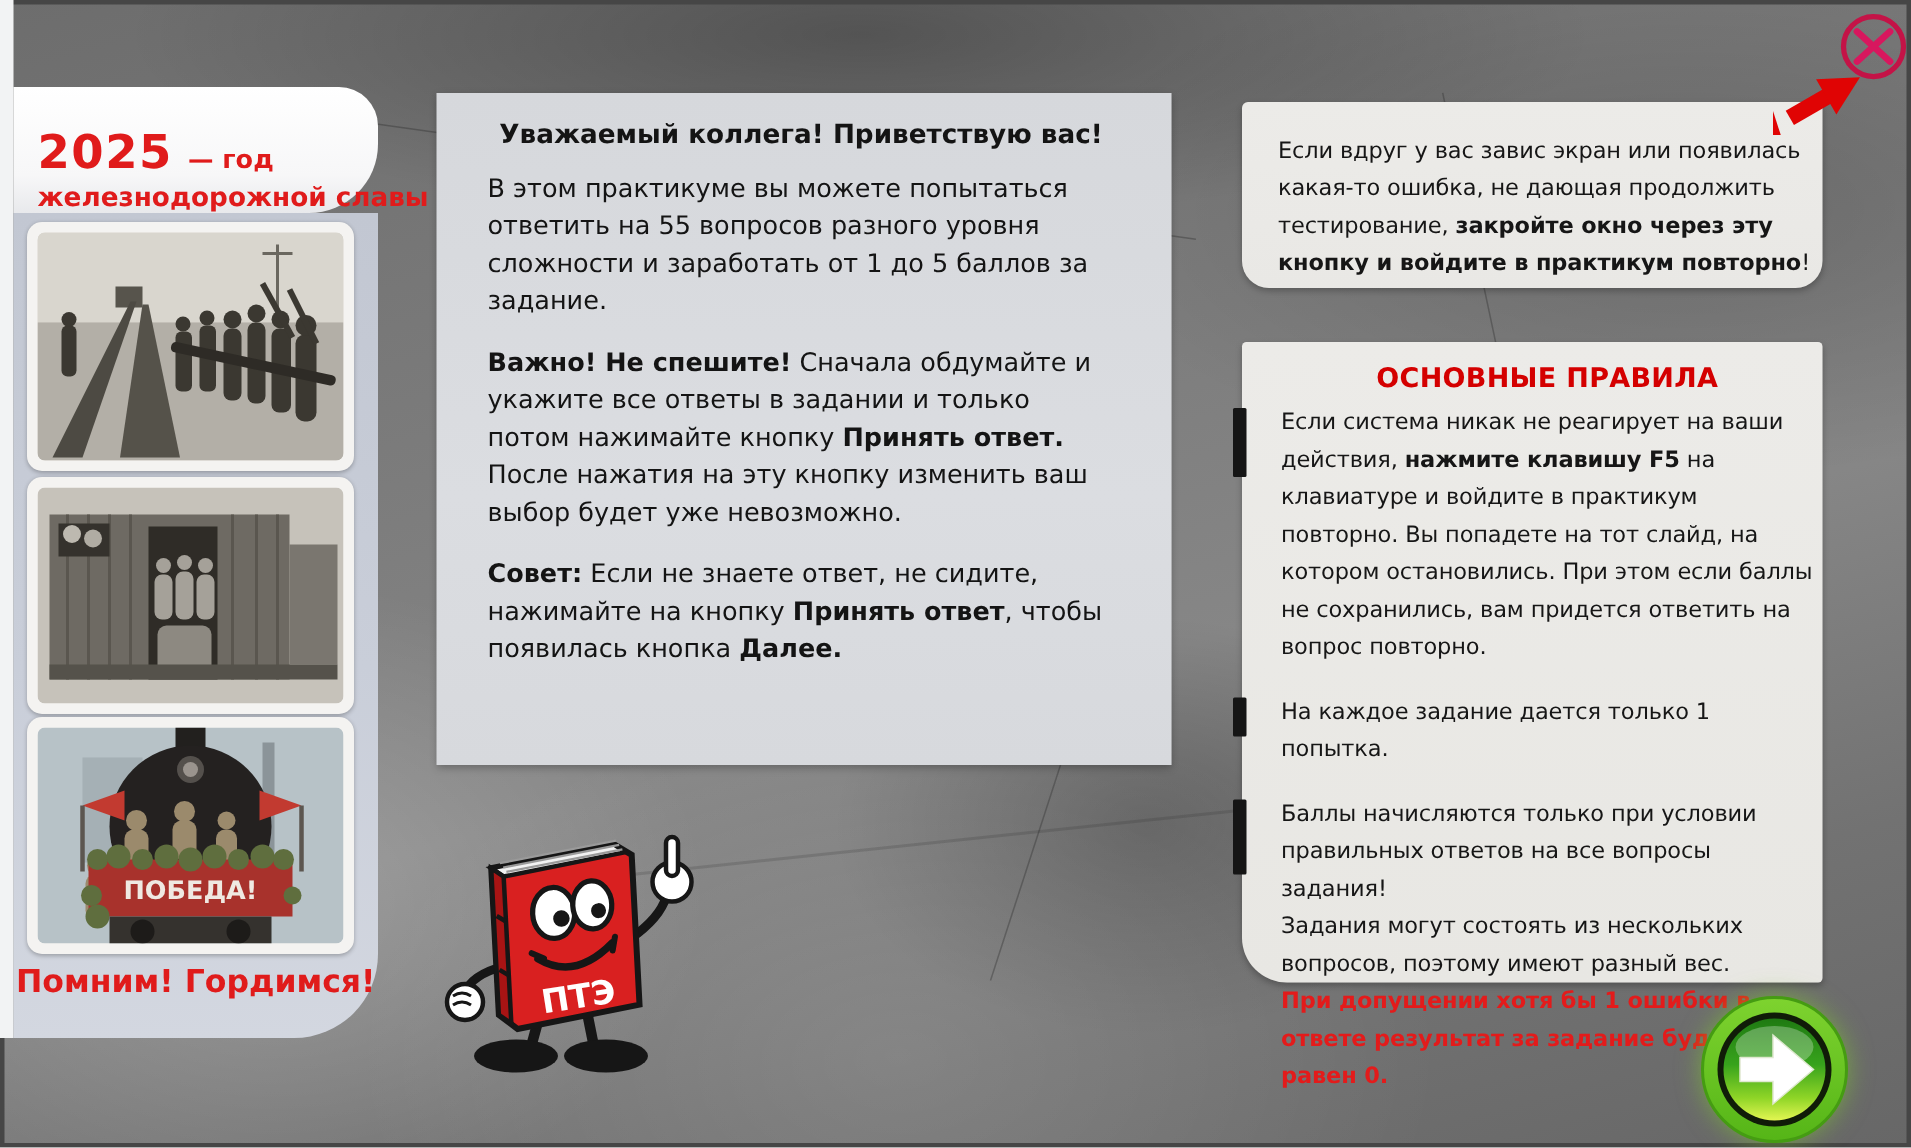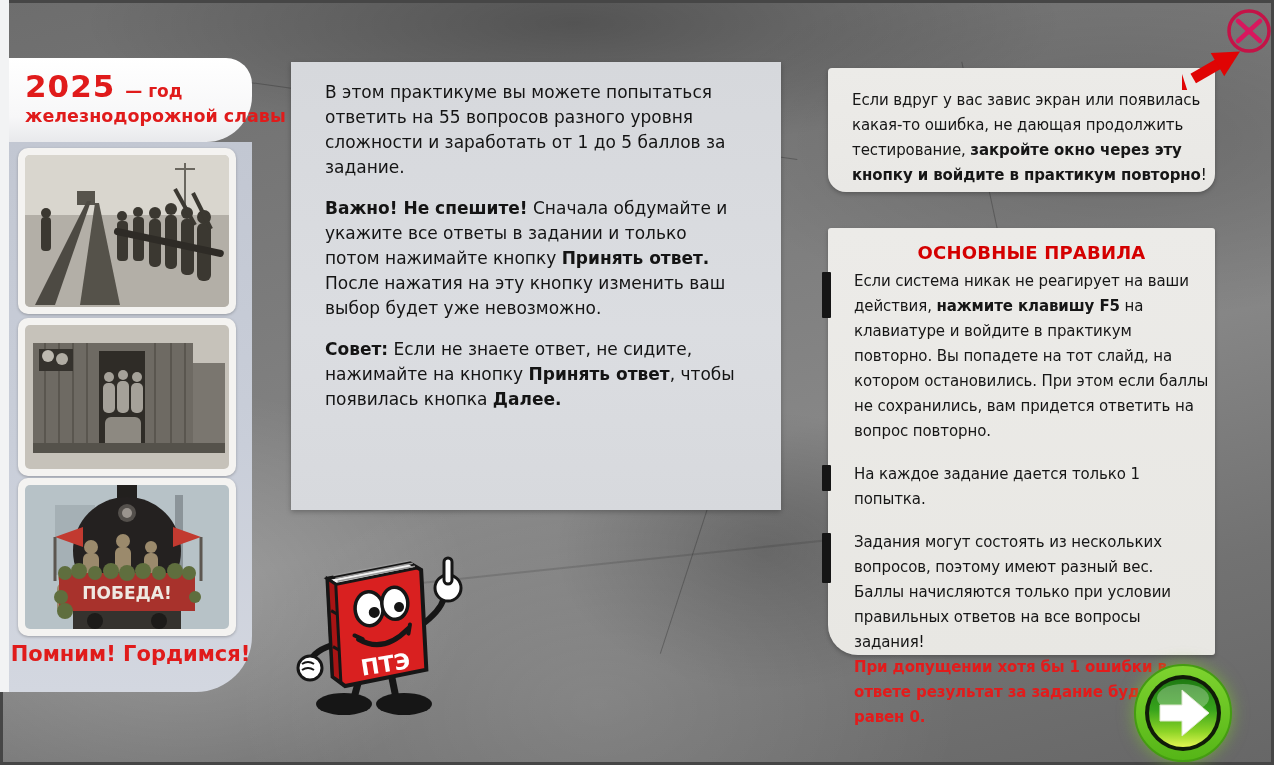--- a/index.html
+++ b/index.html
@@ -23,21 +23,21 @@
   .c2{ left:700px; top:400px; width:1px; height:260px; transform:rotate(18deg); }
   .c3{ left:980px; top:60px; width:1px; height:180px; transform:rotate(-12deg); }
   .c4{ left:420px; top:560px; width:420px; height:2px; transform:rotate(-6deg); opacity:.5; }
 
   .left-sliver{ position:absolute; left:0; top:0; width:9px; height:692px; background:#f2f3f4; }
 
   
   .year-panel{
     position:absolute; left:9px; top:58px; width:243px; height:84px;
     background:linear-gradient(180deg,#ffffff 0%,#f7f7f8 70%,#e8e9ec 100%);
-    border-radius:0 26px 46px 0; padding:10px 10px 0 16px;
+    border-radius:0 26px 46px 0; padding:26px 10px 0 16px;
     color:#e01b1b;
   }
   .year-big{ font-size:31px; font-weight:bold; letter-spacing:1px; }
   .year-suffix{ font-size:17px; font-weight:bold; margin-left:10px; }
   .year-line2{ font-size:17.5px; font-weight:bold; margin-top:2px; white-space:nowrap; }
 
   
   .photos-panel{
     position:absolute; left:9px; top:142px; width:243px; height:550px;
     background:linear-gradient(180deg,#c2c7d2 0%,#c9ced9 55%,#d3d7e0 100%);
@@ -230,20 +230,21 @@
         <rect x="48" y="126" width="108" height="18" fill="#35322e"></rect>
         <circle cx="70" cy="136" r="8" fill="#1d1b19"></circle>
           <circle cx="134" cy="136" r="8" fill="#1d1b19"></circle>
       </svg>
     </div>
 
     <div class="memory-caption">Помним! Гордимся!</div>
   </div>
 
   <div class="center-panel">
+    <div class="cp-title">Уважаемый коллега! Приветствую вас!</div>
     <div class="cp-par">
       <span>В этом практикуме вы можете попытаться ответить на 55 вопросов разного уровня сложности и заработать от 1 до 5 баллов за задание.</span>
     </div>
     <div class="cp-par">
       <b>Важно! Не спешите!</b><span> Сначала обдумайте и укажите все ответы в задании и только потом нажимайте кнопку </span><b>Принять ответ.</b><span> После нажатия на эту кнопку изменить ваш выбор будет уже невозможно.</span>
     </div>
     <div class="cp-par">
       <b>Совет:</b><span> Если не знаете ответ, не сидите, нажимайте на кнопку </span><b>Принять ответ</b><span>, чтобы появилась кнопка </span><b>Далее.</b>
     </div>
   </div>
@@ -296,22 +297,22 @@
     <div class="rule">
       <div class="rule-bar rb1"></div>
       <span>Если система никак не реагирует на ваши действия, </span><b>нажмите клавишу F5</b><span> на клавиатуре и войдите в практикум повторно. Вы попадете на тот слайд, на котором остановились. При этом если баллы не сохранились, вам придется ответить на вопрос повторно.</span>
     </div>
     <div class="rule">
       <div class="rule-bar rb2"></div>
       <span>На каждое задание дается только 1 попытка.</span>
     </div>
     <div class="rule">
       <div class="rule-bar rb3"></div>
+      <span class="blk">Баллы начисляются только при условии правильных ответов на все вопросы задания!</span>
       <span class="blk">Задания могут состоять из нескольких вопросов, поэтому имеют разный вес.</span>
-      <span class="blk">Баллы начисляются только при условии правильных ответов на все вопросы задания!</span>
       <span class="blk warn">При допущении хотя бы 1 ошибки в ответе результат за задание будет равен 0.</span>
     </div>
   </div>
 
   <div class="close-wrap">
     <svg viewBox="0 0 92 88" width="92" height="88">
       <g>
         <circle cx="67" cy="29" r="20" fill="none" stroke="#c41347" stroke-width="3.5"></circle>
         <line x1="56" y1="19" x2="78" y2="39" stroke="#d8175e" stroke-width="4.5" stroke-linecap="round"></line>
         <line x1="78" y1="19" x2="56" y2="39" stroke="#d8175e" stroke-width="4.5" stroke-linecap="round"></line>

